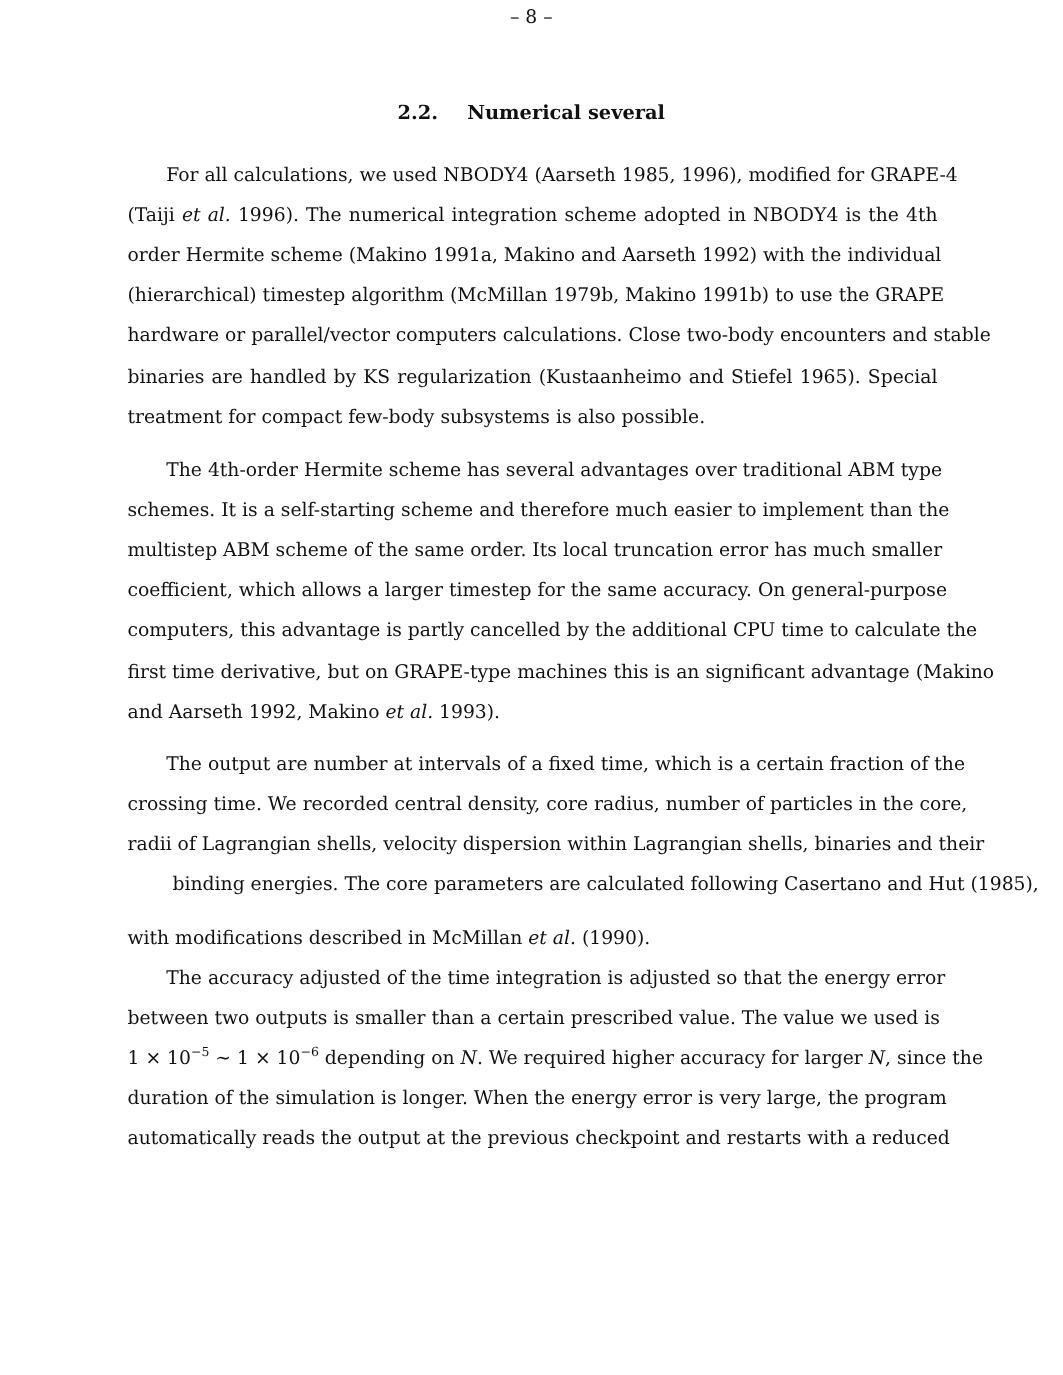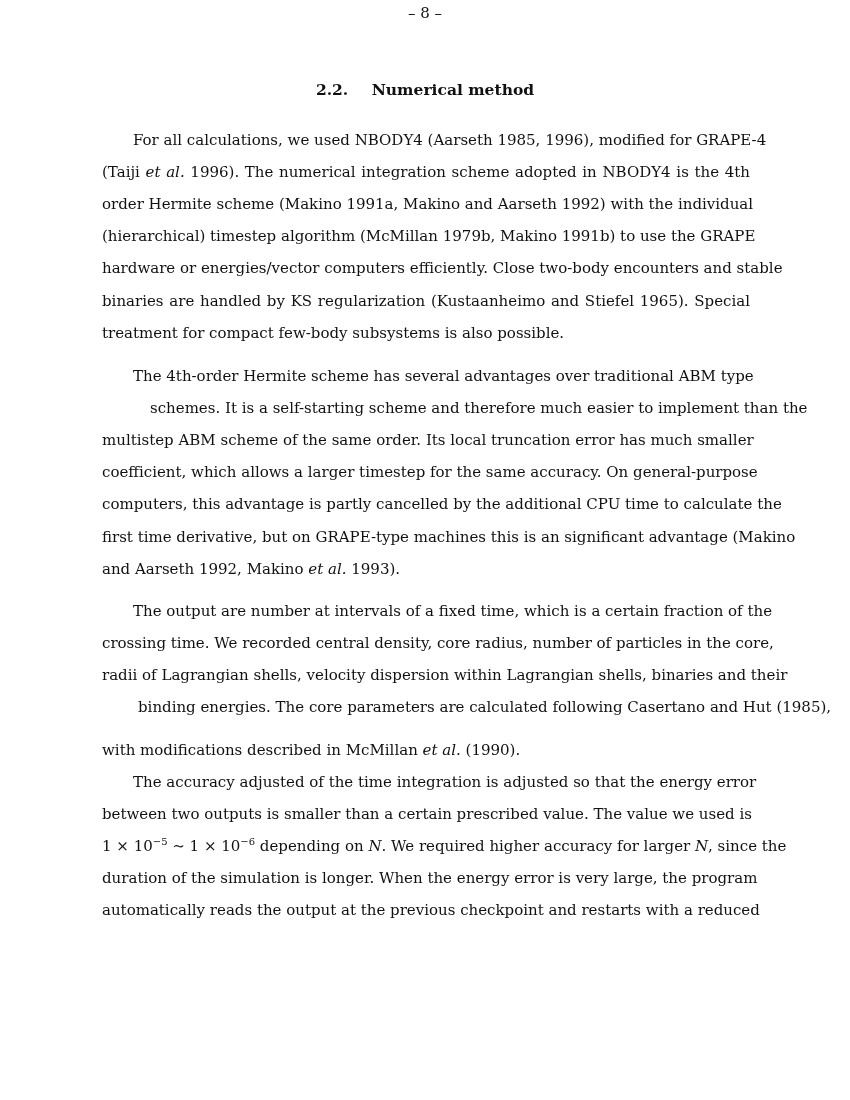--- a/index.html
+++ b/index.html
@@ -17,33 +17,33 @@
   sup { font-size: 10px; vertical-align: 6px; line-height: 0; }
   i { font-style: italic; }
 </style>
 </head>
 <body>
 
 <div class="page-number">– 8 –</div>
 
 <div class="section-title">
   <span class="num">2.2.</span>
-  <span>Numerical method</span>
+  <span>Numerical several</span>
 </div>
 
 <div id="body-text">
     <div class="line indent" style="top: 130px;">For all calculations, we used NBODY4 (Aarseth 1985, 1996), modified for GRAPE-4</div>
     <div class="line" style="top: 162.1px;">(Taiji <i>et al.</i> 1996).  The numerical integration scheme adopted in NBODY4 is the 4th</div>
     <div class="line" style="top: 194.2px;">order Hermite scheme (Makino 1991a, Makino and Aarseth 1992) with the individual</div>
     <div class="line" style="top: 226.3px;">(hierarchical) timestep algorithm (McMillan 1979b, Makino 1991b) to use the GRAPE</div>
-    <div class="line" style="top: 258.4px;">hardware or energies/vector computers efficiently.  Close two-body encounters and stable</div>
+    <div class="line" style="top: 258.4px;">hardware or parallel/vector computers calculations.  Close two-body encounters and stable</div>
     <div class="line" style="top: 290.5px;">binaries are handled by KS regularization (Kustaanheimo and Stiefel 1965).  Special</div>
     <div class="line last" style="top: 322.6px;">treatment for compact few-body subsystems is also possible.</div>
     <div class="line indent" style="top: 366px;">The 4th-order Hermite scheme has several advantages over traditional ABM type</div>
-    <div class="line" style="top: 398.1px; margin-left: 48px;">schemes.  It is a self-starting scheme and therefore much easier to implement than the</div>
+    <div class="line" style="top: 398.1px;">schemes.  It is a self-starting scheme and therefore much easier to implement than the</div>
     <div class="line" style="top: 430.2px;">multistep ABM scheme of the same order.  Its local truncation error has much smaller</div>
     <div class="line" style="top: 462.3px;">coefficient, which allows a larger timestep for the same accuracy.  On general-purpose</div>
     <div class="line" style="top: 494.4px;">computers, this advantage is partly cancelled by the additional CPU time to calculate the</div>
     <div class="line" style="top: 526.5px;">first time derivative, but on GRAPE-type machines this is an significant advantage (Makino</div>
     <div class="line last" style="top: 558.6px;">and Aarseth 1992, Makino <i>et al.</i> 1993).</div>
     <div class="line indent" style="top: 601px;">The output are number at intervals of a fixed time, which is a certain fraction of the</div>
     <div class="line" style="top: 633.1px;">crossing time.  We recorded central density, core radius, number of particles in the core,</div>
     <div class="line" style="top: 665.2px;">radii of Lagrangian shells, velocity dispersion within Lagrangian shells, binaries and their</div>
     <div class="line" style="top: 697.3px; margin-left: 36px;">binding energies.  The core parameters are calculated following Casertano and Hut (1985),</div>
     <div class="line last" style="top: 729.4px; margin-top: 11px;">with modifications described in McMillan <i>et al.</i> (1990).</div>

